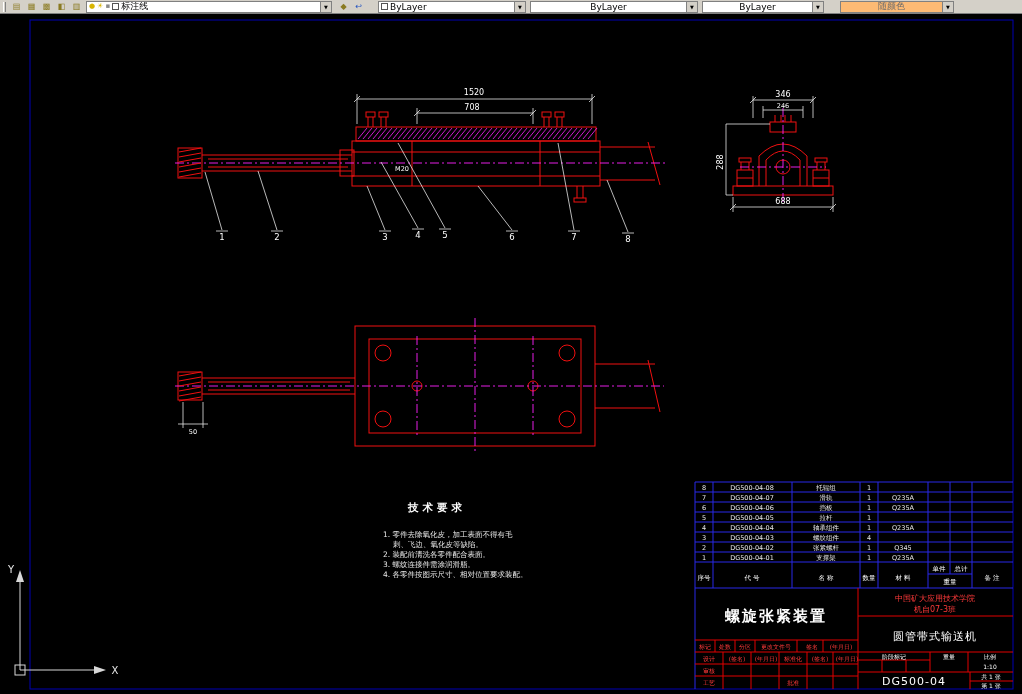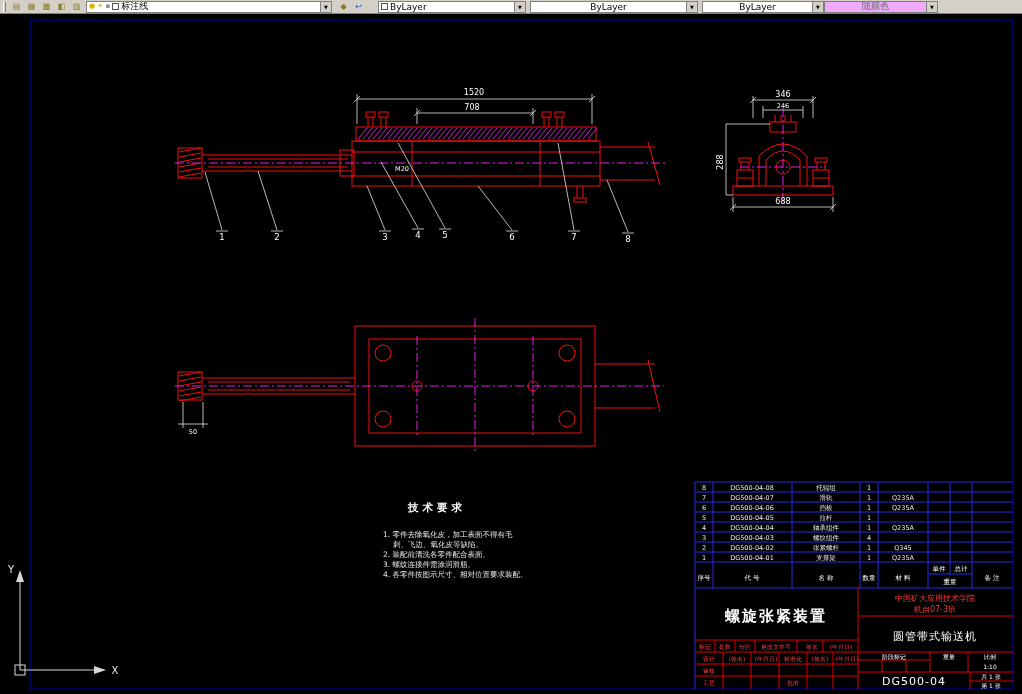--- a/index.html
+++ b/index.html
@@ -10,21 +10,21 @@
     border-bottom:1px solid #808080;display:flex;align-items:center;padding:0 2px;z-index:5}
   .grip{width:3px;height:10px;border-left:1px solid #fff;border-right:1px solid #808080;margin:0 3px 0 1px}
   .tb-btn{width:15px;height:12px;background:#d4d0c8;border:1px solid #d4d0c8;
     display:flex;align-items:center;justify-content:center;font-size:8px;color:#8a7a20;padding:0}
   .dropdown{height:12px;background:#fff;border:1px solid #808080;display:flex;
     align-items:center;font-size:9px;color:#000;padding-left:2px;gap:2px;overflow:hidden}
   .dd-layer{width:246px;margin-left:2px}
   .dd-color{width:148px;margin-left:12px}
   .dd-ltype{width:168px;margin-left:4px}
   .dd-lweight{width:122px;margin-left:4px}
-  .dd-plot{width:114px;margin-left:0;background:#f0abfc;color:#6b6b6b}
+  .dd-plot{width:114px;margin-left:16px;background:#fdba74;color:#6b6b6b}
   .dd-text{white-space:nowrap}
   .dd-center{flex:1;text-align:center;white-space:nowrap}
   .dd-arrow{margin-left:auto;width:11px;height:10px;background:#d4d0c8;border-left:1px solid #808080;
     display:flex;align-items:center;justify-content:center;font-size:5px;color:#000;flex:none}
   .st{font-size:7px;line-height:1}
   .st.on{color:#d8b400}.st.sun{color:#d8b400}.st.lock{color:#8a8a8a}
   .swatch{width:7px;height:7px;background:#fff;border:1px solid #555;flex:none}
   
   #dwg{position:absolute;top:0;left:0}
   #dwg text{font-family:"DejaVu Sans",sans-serif}

